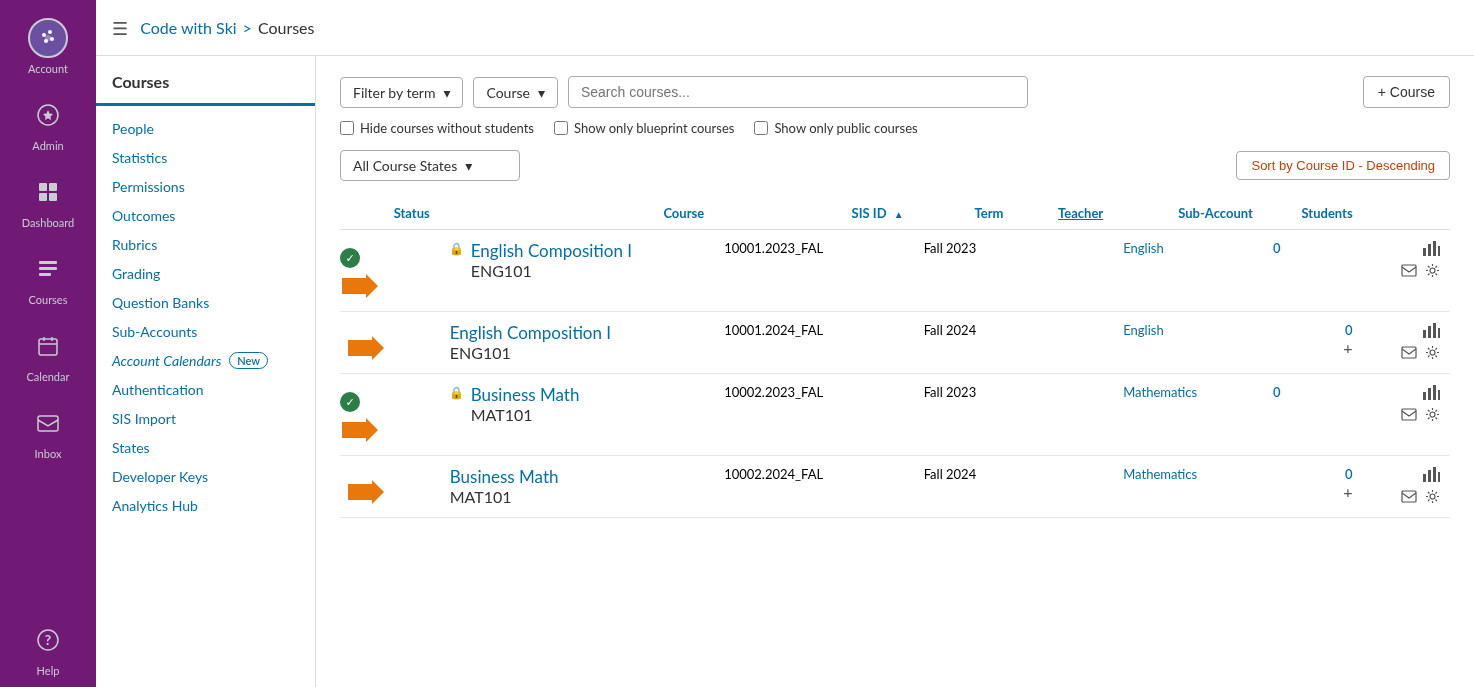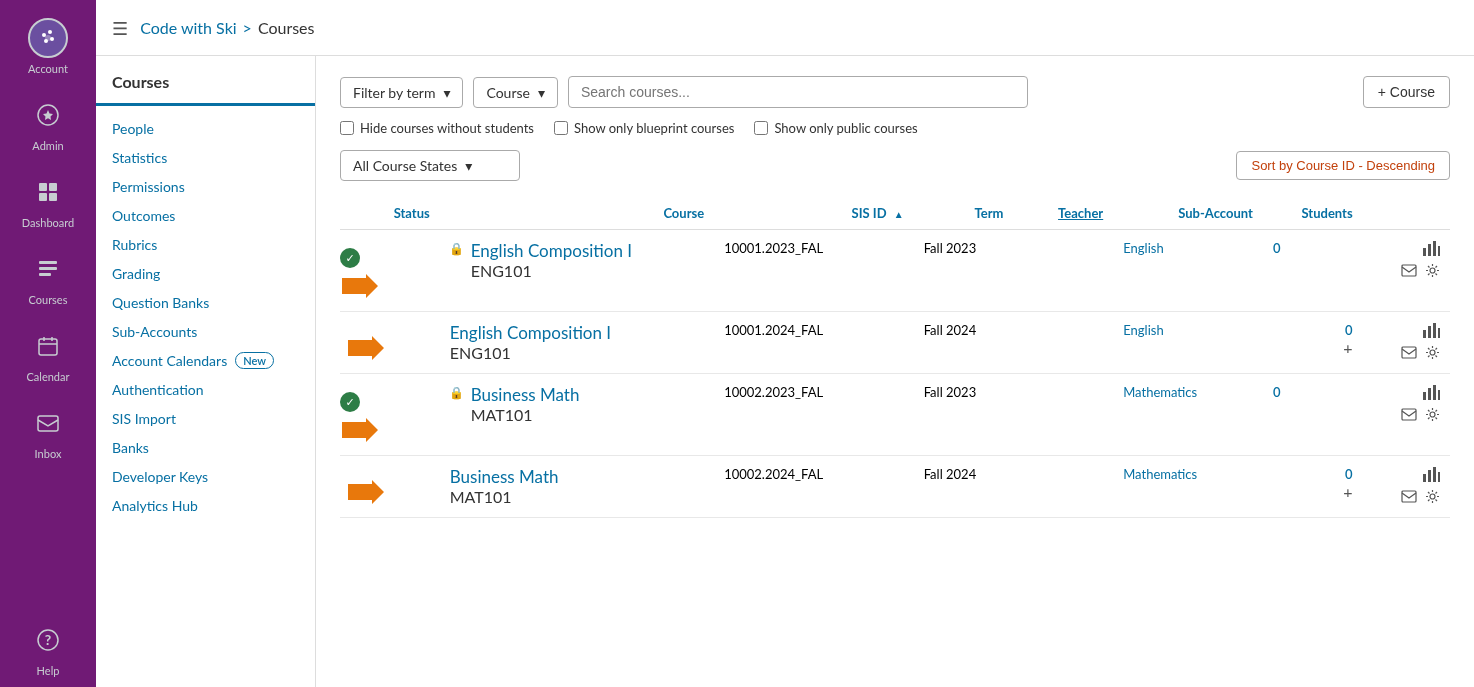--- a/index.html
+++ b/index.html
@@ -99,20 +99,21 @@
     .sidebar-link-with-badge {
       display: flex;
       align-items: center;
       gap: 8px;
       padding: 6px 16px;
       cursor: pointer;
     }
     .sidebar-link-with-badge span.link-text {
       color: #0770a3;
       font-size: 14px;
+      font-style: italic;
     }
     .new-badge {
       background: #fff;
       border: 1.5px solid #0770a3;
       color: #0770a3;
       border-radius: 12px;
       font-size: 11px;
       padding: 1px 7px;
       font-weight: 600;
     }
@@ -412,21 +413,21 @@
       <a class="sidebar-link">Question Banks</a>
       <a class="sidebar-link">Sub-Accounts</a>
 
       <div class="sidebar-link-with-badge">
         <span class="link-text">Account Calendars</span>
         <span class="new-badge">New</span>
       </div>
 
       <a class="sidebar-link">Authentication</a>
       <a class="sidebar-link">SIS Import</a>
-      <a class="sidebar-link">Banks</a>
+      <a class="sidebar-link">States</a>
       <a class="sidebar-link">Developer Keys</a>
       <a class="sidebar-link">Analytics Hub</a>
     </aside>
 
     <main class="main-content">
 
       <div class="filter-row">
         <div class="filter-dropdown">
           <span>Filter by term</span>
           <span>▾</span>

